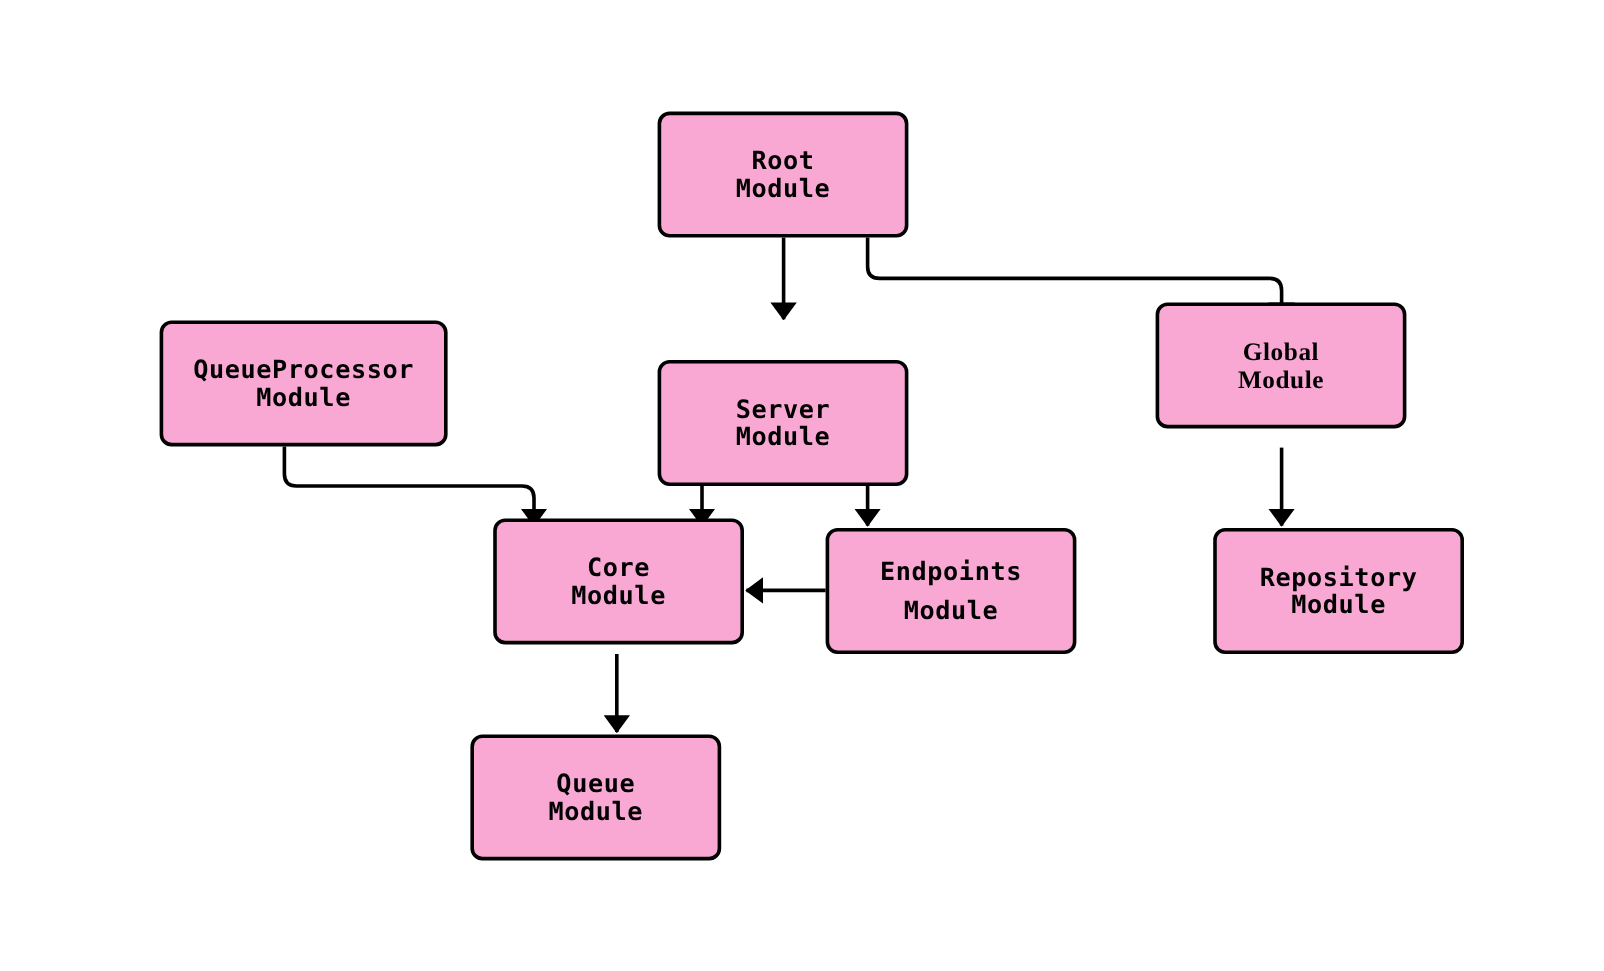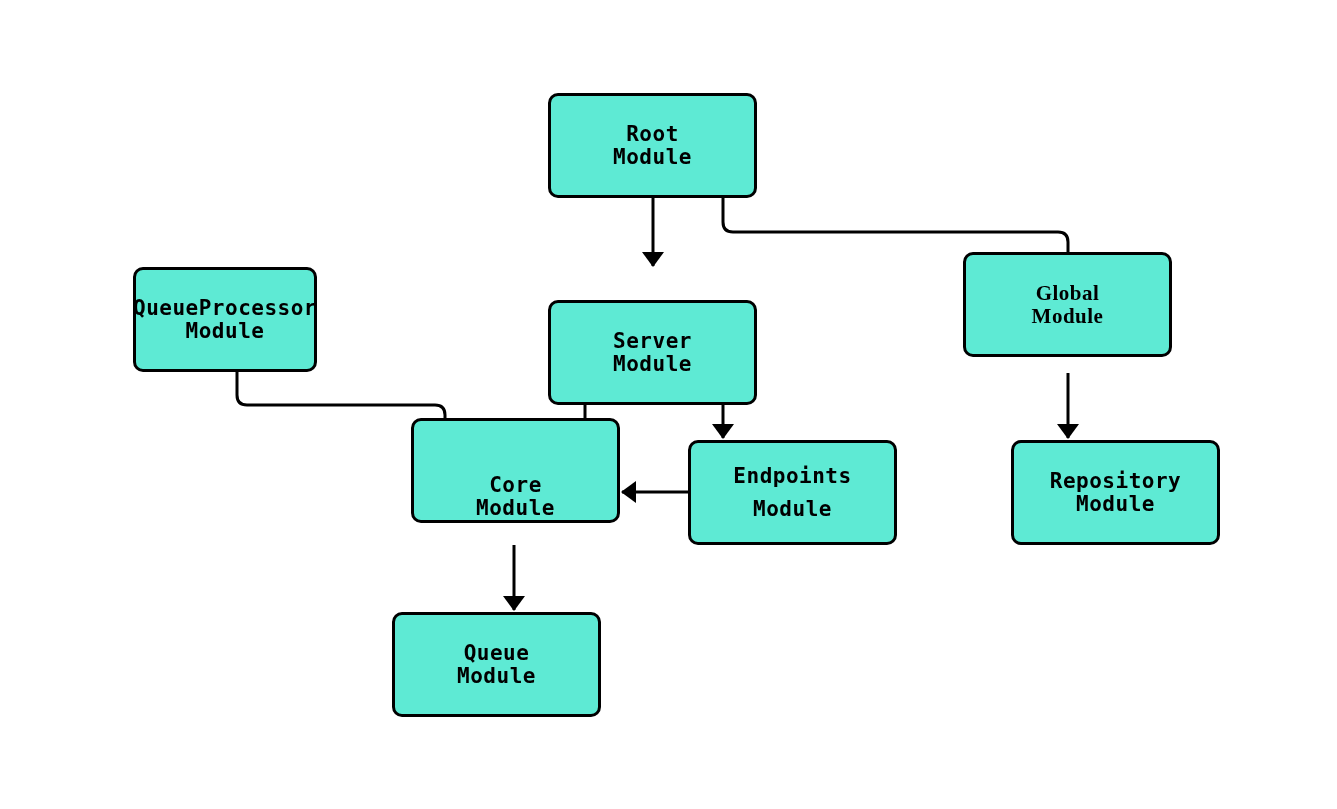--- a/index.html
+++ b/index.html
@@ -23,41 +23,41 @@
     height: 809px;
   }
   #edge-layer path.edge {
     fill: none;
     stroke: #000000;
     stroke-width: 3;
   }
   .node {
     position: absolute;
     box-sizing: border-box;
-    background: #5eead4;
+    background: #f9a8d4;
     border: 3px solid #000000;
     border-radius: 10px;
     display: flex;
     flex-direction: column;
     align-items: center;
     justify-content: center;
     text-align: center;
     color: #000000;
     font-weight: bold;
     font-size: 21px;
     line-height: 23px;
     letter-spacing: 0.5px;
     width: 209px;
     height: 105px;
   }
   .n-root          { left: 548px;  top: 93px;  }
-  .n-queueproc     { left: 133px;  top: 267px; width: 184px; }
+  .n-queueproc     { left: 133px;  top: 267px; width: 240px; }
   .n-server        { left: 548px;  top: 268px; margin-top: 32px; }
   .n-global        { left: 963px;  top: 252px; font-family: Liberation Serif, serif; }
-  .n-core          { left: 411px;  top: 418px; justify-content: flex-end; }
+  .n-core          { left: 411px;  top: 432px; }
   .n-endpoints     { left: 688px;  top: 440px; gap: 10px; }
   .n-repository    { left: 963px;  top: 440px; margin-left: 48px; }
   .n-queue         { left: 392px;  top: 612px; }
   .node-line { display: block; }
 </style>
 </head>
 <body>
 
 <div id="canvas">
 

